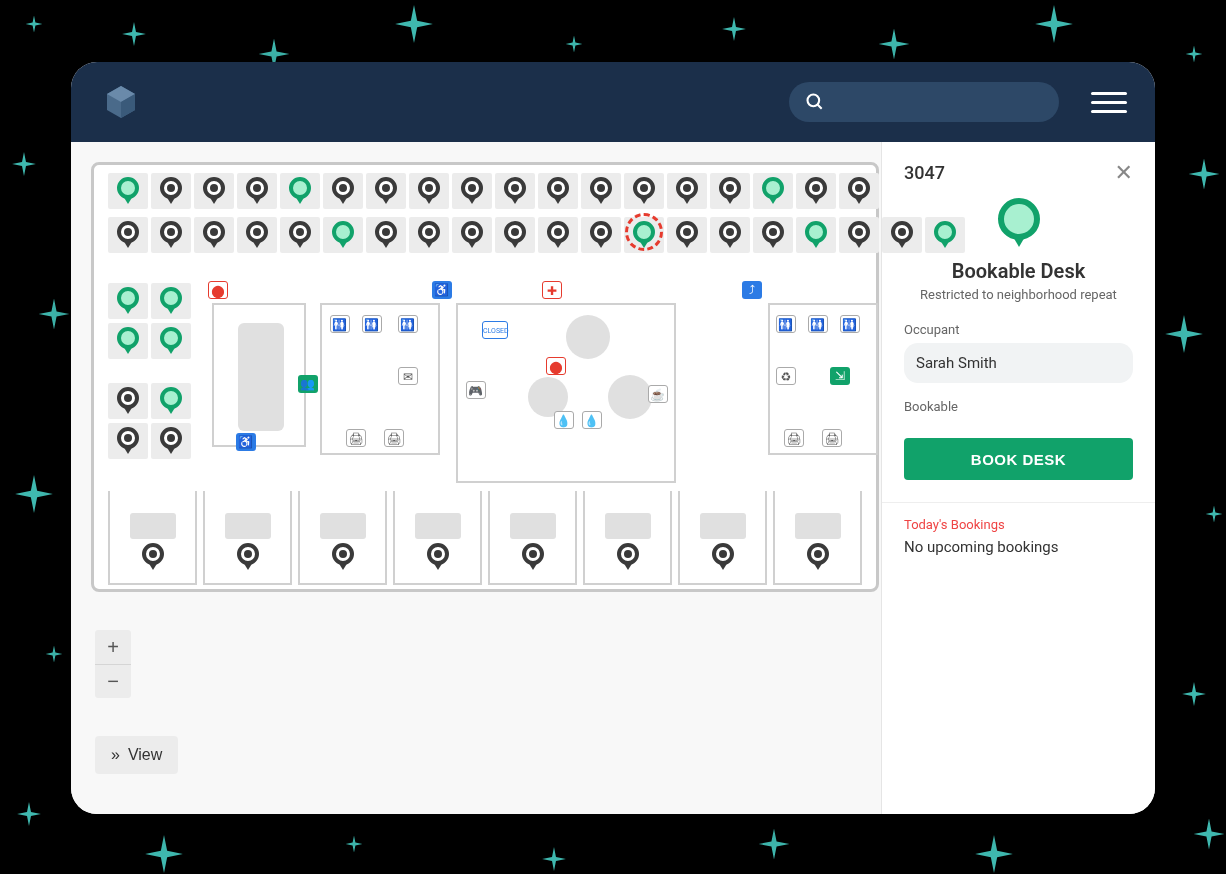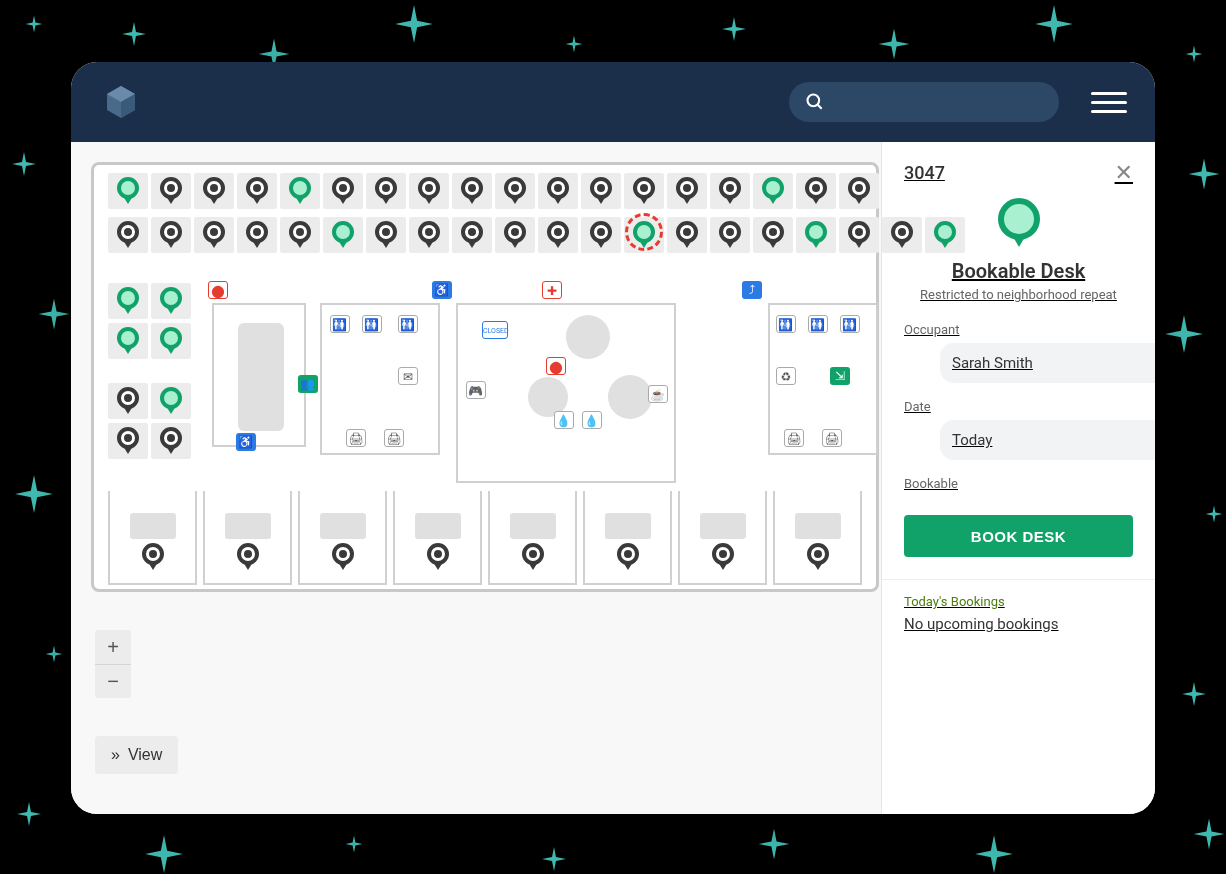--- a/index.html
+++ b/index.html
@@ -236,21 +236,20 @@
   display: flex;
   align-items: center;
   gap: 8px;
 }
 .side-panel {
   width: 274px;
   background: #fff;
   border-left: 1px solid #e5e5e5;
   padding: 18px 22px 0;
   overflow-y: auto;
-  text-decoration: underline;
 }
 .panel-header {
   display: flex;
   justify-content: space-between;
   align-items: center;
   margin-bottom: 12px;
 }
 .panel-title { font-size: 18px; font-weight: 500; color: #333; }
 .close-x { font-size: 22px; color: #888; cursor: pointer; }
 .panel-icon {
@@ -285,21 +284,20 @@
   height: 40px;
   background: #f1f3f4;
   border: none;
   border-radius: 14px;
   padding: 0 12px;
   font-size: 15px;
   color: #333;
   display: flex;
   align-items: center;
   justify-content: space-between;
-  margin-left: 36px;
 }
 .form-field.select::after {
   content: "▾";
   color: #888;
   font-size: 12px;
 }
 .book-btn {
   width: 100%;
   height: 42px;
   background: #11a26a;
@@ -312,21 +310,21 @@
   cursor: pointer;
   margin: 8px 0 22px;
 }
 .panel-divider {
   border: none;
   border-top: 1px solid #eee;
   margin: 0 -22px 14px;
 }
 .bookings-label {
   font-size: 13px;
-  color: #4d7c0f;
+  color: #ef4444;
   margin-bottom: 6px;
 }
 .bookings-empty {
   font-size: 15px;
   color: #333;
 }
 </style>
 </head>
 <body>
 
@@ -1069,26 +1067,20 @@
       <div class="desk-type">Bookable Desk</div>
       <div class="desk-restriction">Restricted to neighborhood repeat</div>
 
       <div class="form-group">
         <label class="form-label">Occupant</label>
         <div class="form-field">
             <span>Sarah Smith</span>
           </div>
       </div>
 
-      <div class="form-group">
-        <label class="form-label">Date</label>
-        <div class="form-field">
-            <span>Today</span>
-          </div>
-      </div>
 
 
       <div class="form-group">
         <label class="form-label">Bookable</label>
       </div>
 
       <button class="book-btn">BOOK DESK</button>
 
       <hr class="panel-divider">
       <div class="bookings-label">Today's Bookings</div>

